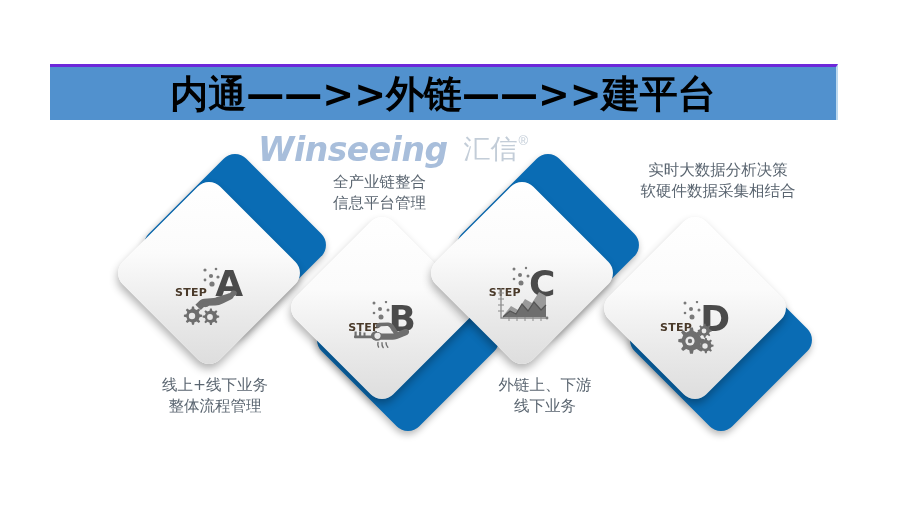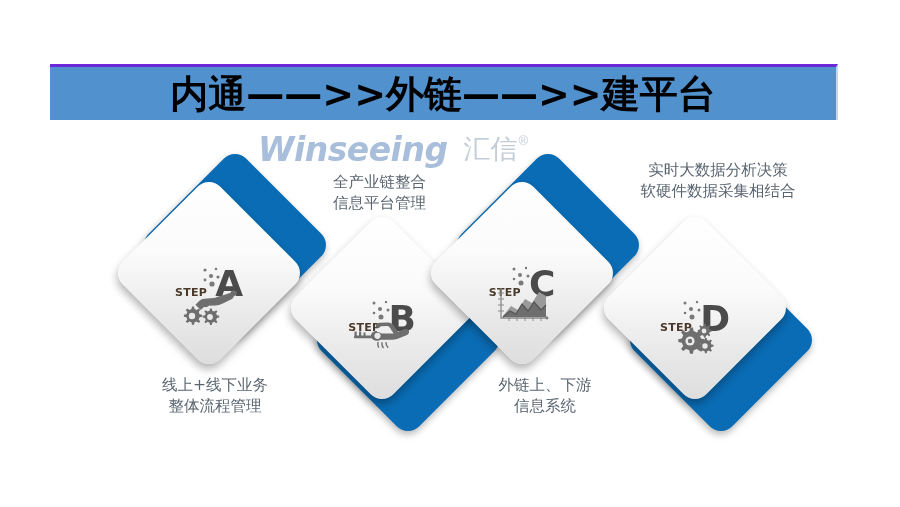--- a/index.html
+++ b/index.html
@@ -331,17 +331,17 @@
         </svg>
       </div>
     </div>
   </div>
 
   <div id="cap-b" class="caption">全产业链整合
 信息平台管理</div>
   <div id="cap-a" class="caption">线上+线下业务
 整体流程管理</div>
   <div id="cap-c" class="caption">外链上、下游
-信息系统</div>
+线下业务</div>
   <div id="cap-d" class="caption">实时大数据分析决策
 软硬件数据采集相结合</div>
 
 </div>
 
 </body></html>

